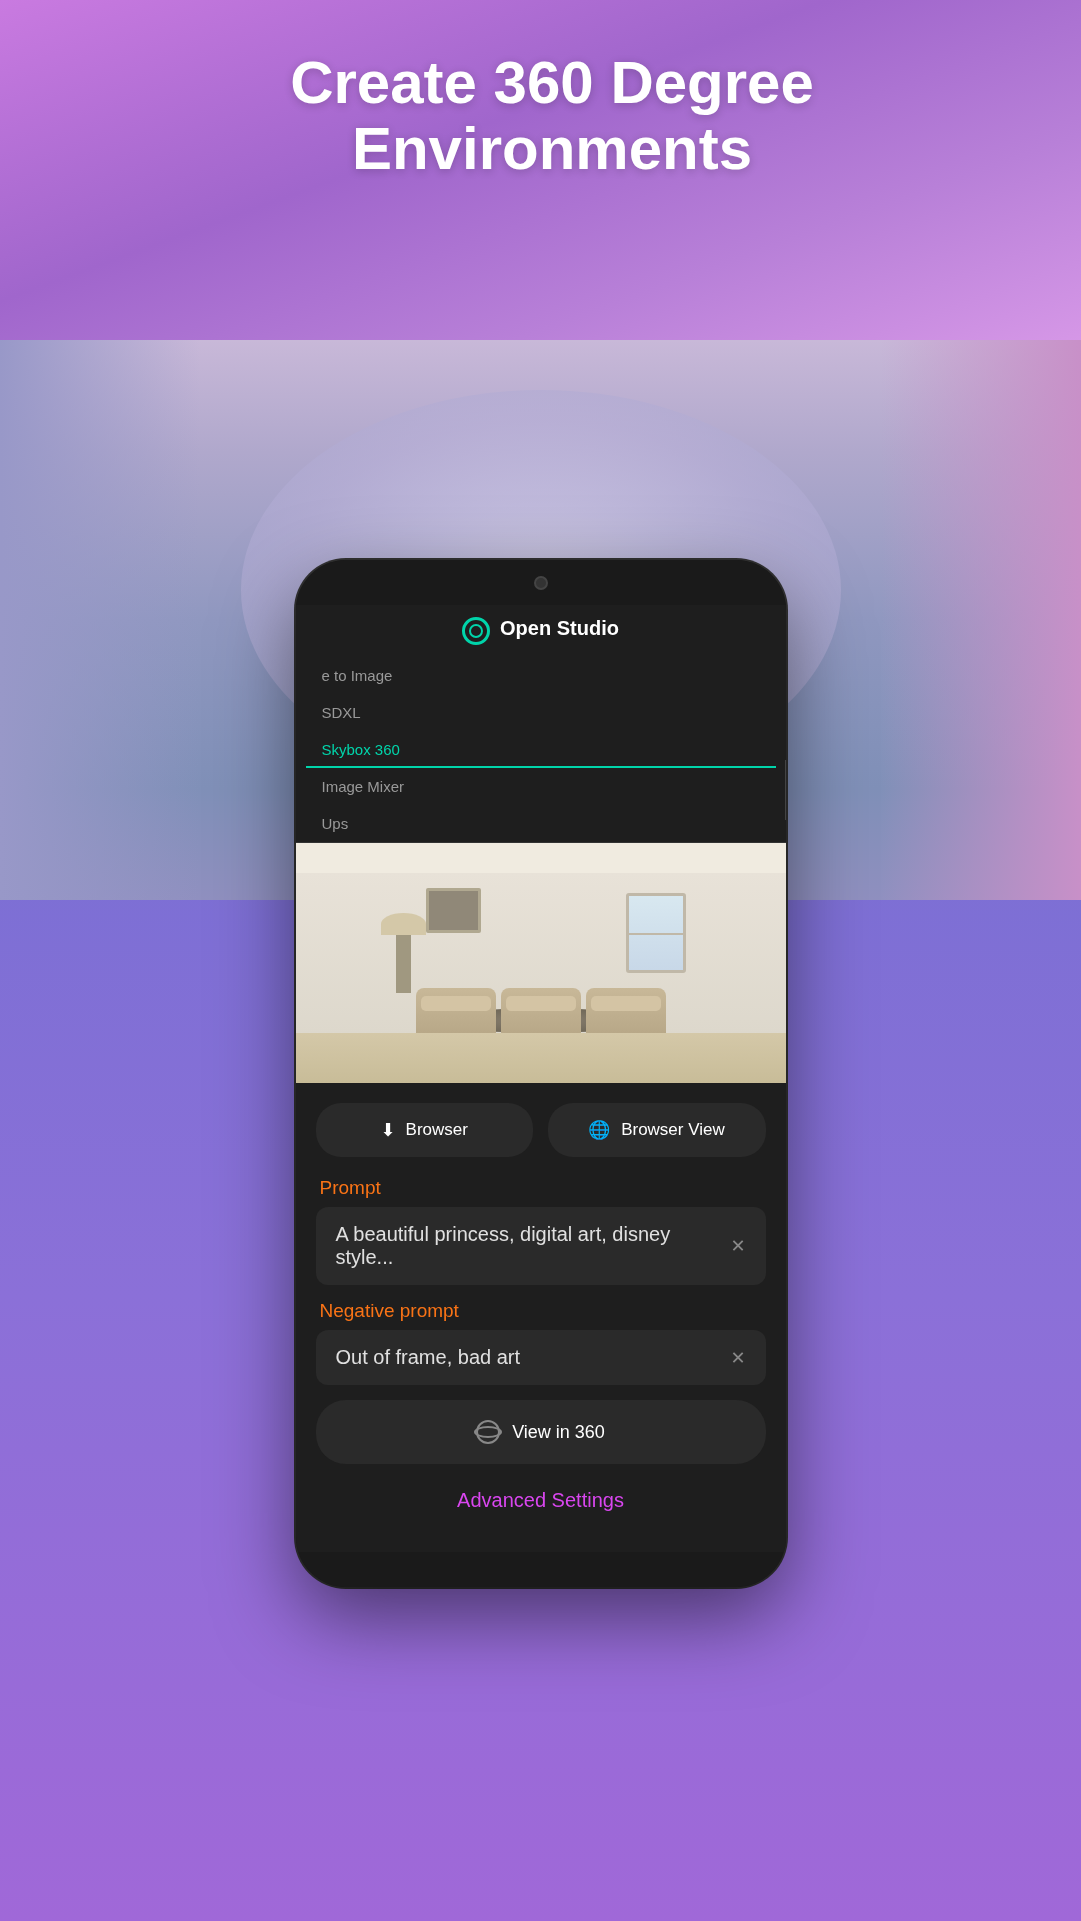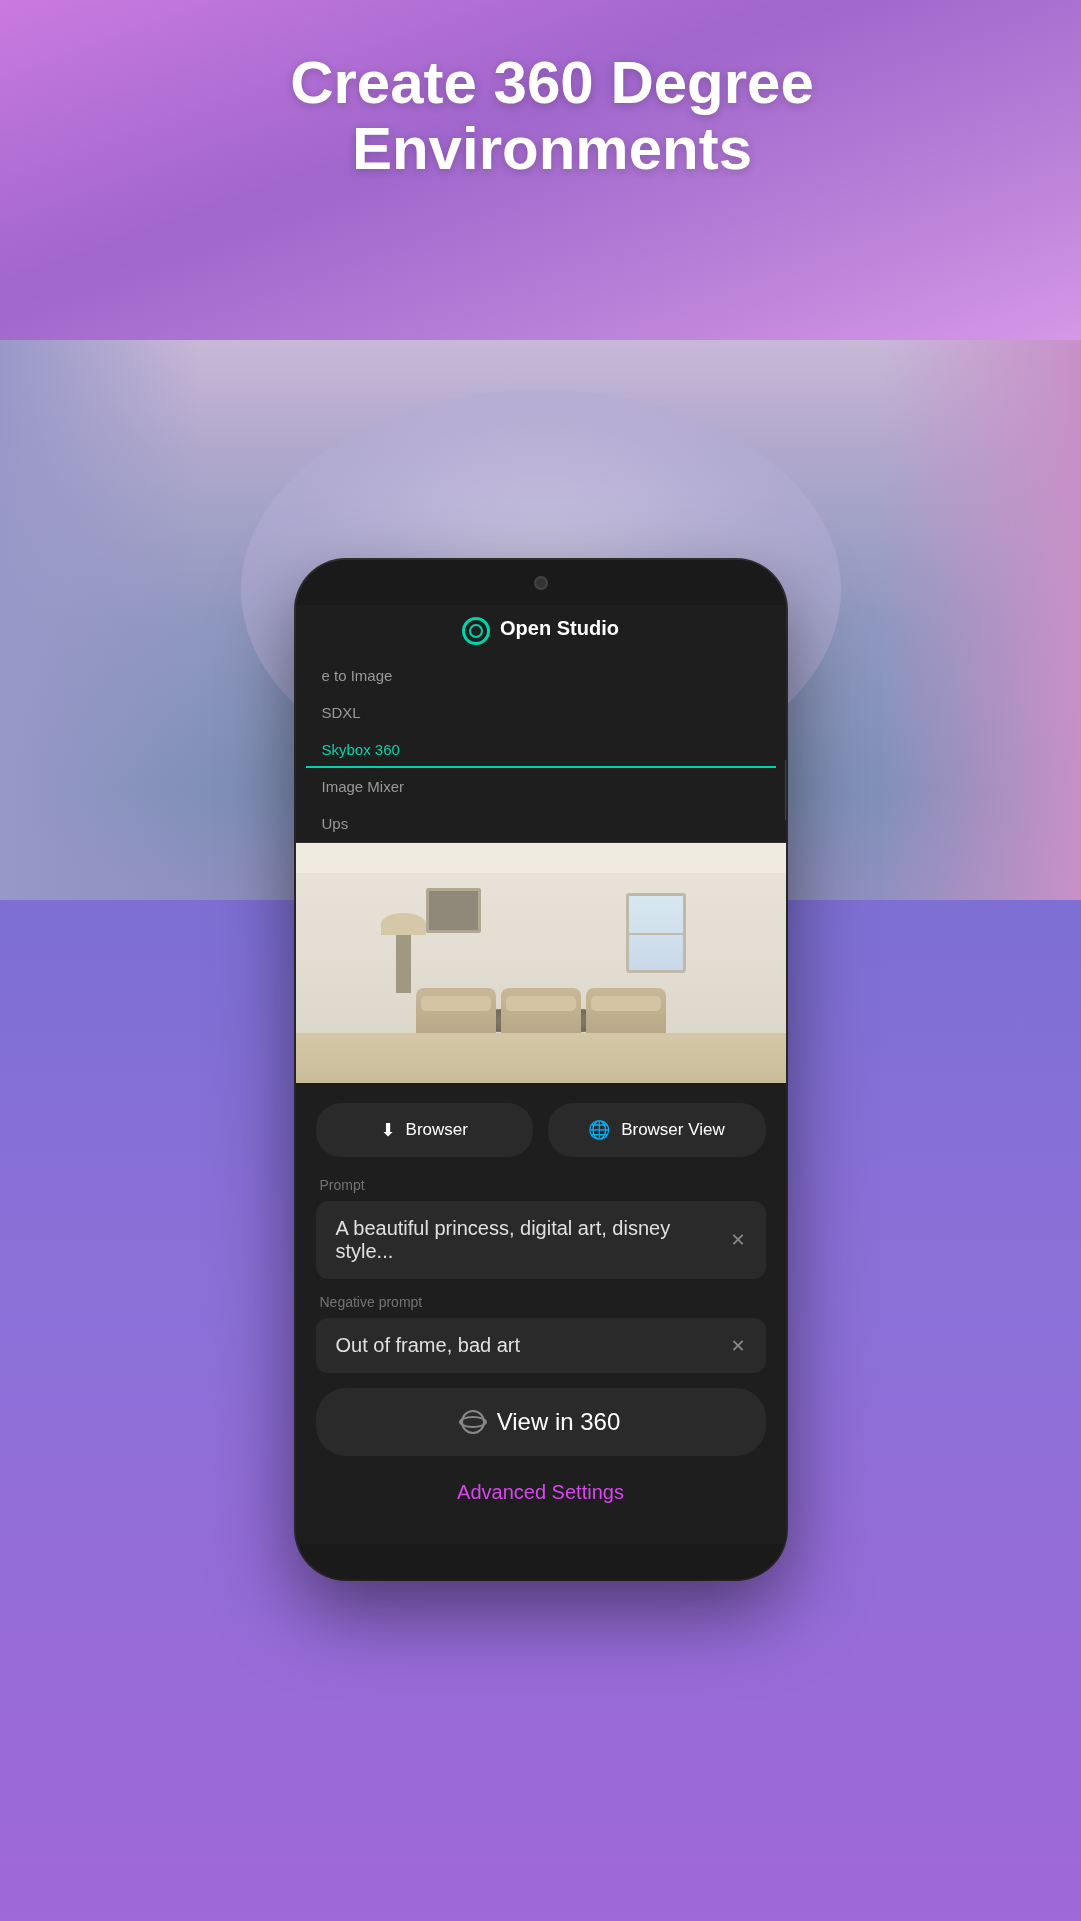--- a/index.html
+++ b/index.html
@@ -357,22 +357,22 @@
     
     .form-section {
       padding: 0 20px;
     }
 
     .field-group {
       margin-bottom: 15px;
     }
 
     .field-label {
-      color: #737373;
-      font-size: 14px;
+      color: #f97316;
+      font-size: 19px;
       margin-bottom: 8px;
       padding-left: 4px;
     }
 
     .field-input {
       background: #2a2a2a;
       border-radius: 12px;
       padding: 16px 20px;
       display: flex;
       align-items: center;
@@ -405,21 +405,21 @@
     }
 
     
     .btn-360 {
       margin: 0 20px 15px;
       background: #2a2a2a;
       border: none;
       border-radius: 30px;
       padding: 20px;
       width: calc(100% - 40px);
-      font-size: 24px;
+      font-size: 18px;
       color: white;
       display: flex;
       align-items: center;
       justify-content: center;
       gap: 12px;
       cursor: pointer;
     }
 
     .icon-360 {
       width: 24px;

